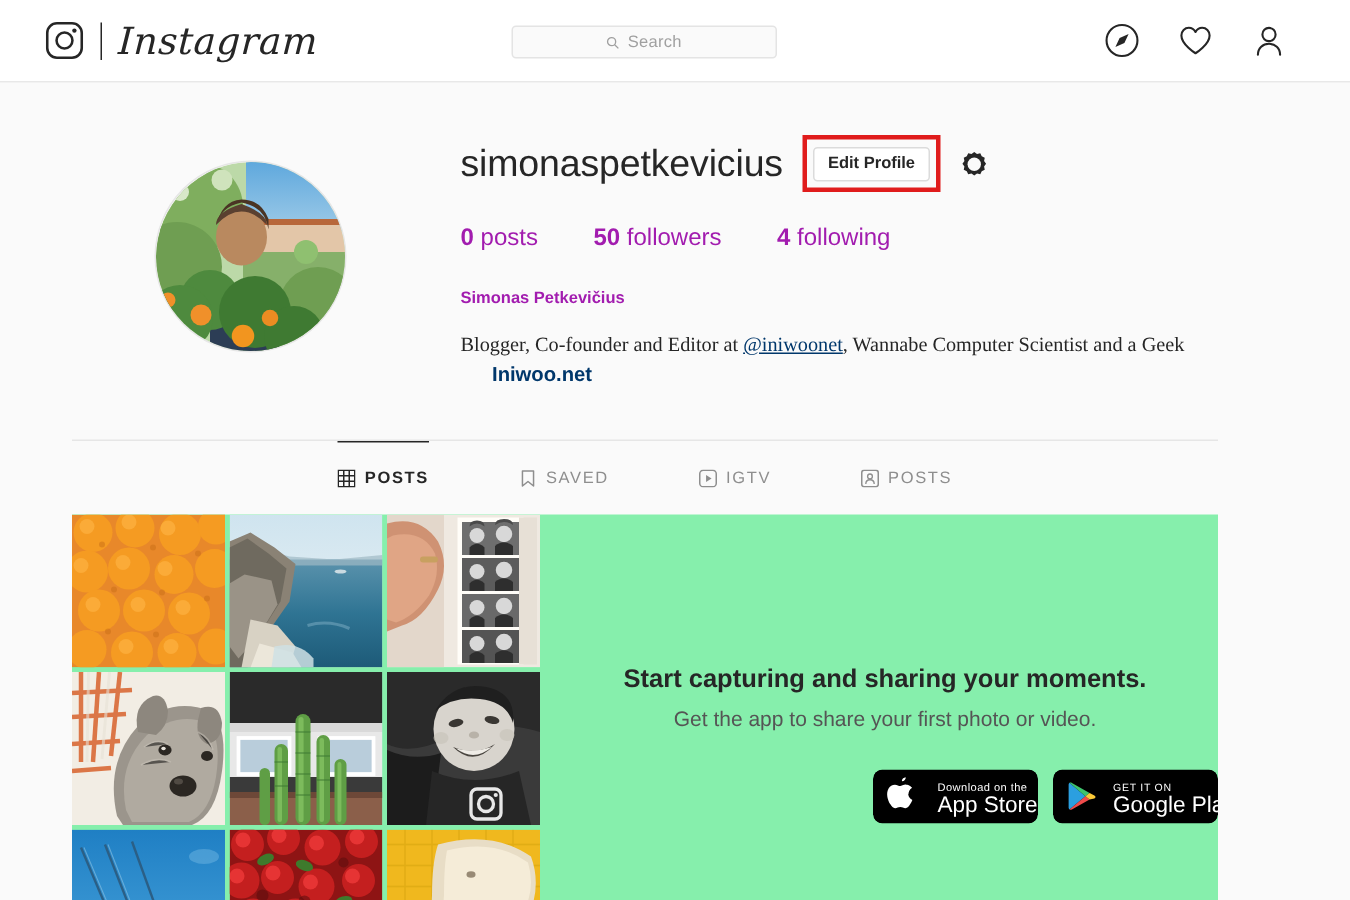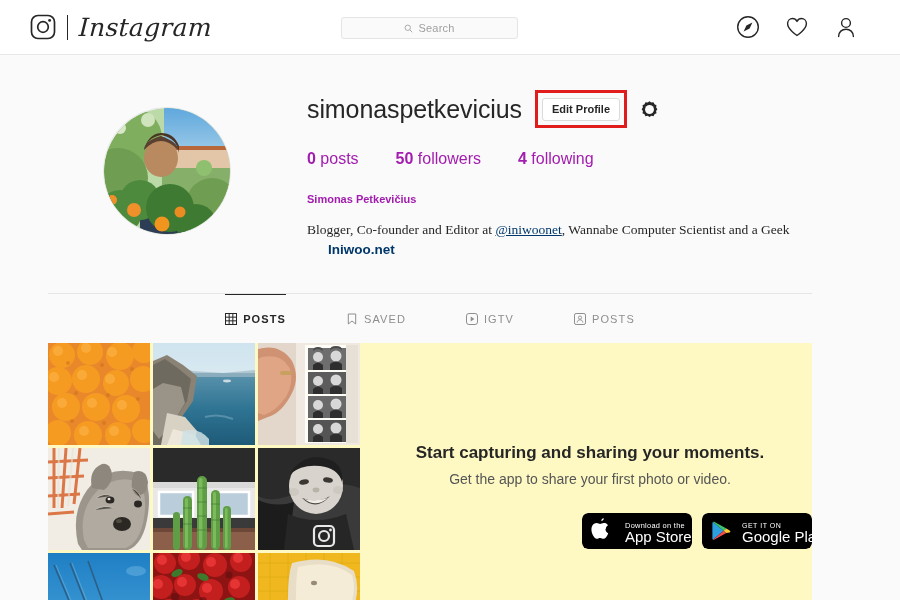--- a/index.html
+++ b/index.html
@@ -109,21 +109,21 @@
     font-size: 11px; letter-spacing: 1.1px; color: #8e8e8e;
     height: 49px; margin-top: -1px; cursor: pointer;
     padding-top: 1px;
   }
   .tab.active { color: #262626; font-weight: bold; border-top: 1px solid #262626; }
   .tab svg { display: block; }
 
   
   .panel {
     position: absolute; top: 343px; left: 48px;
-    width: 764px; height: 257px; background: #fef9c3;
+    width: 764px; height: 257px; background: #86efac;
   }
   .grid {
     position: absolute; top: 0; left: 0;
     display: grid;
     grid-template-columns: repeat(3, 102px);
     grid-auto-rows: 102px;
     gap: 3px;
   }
   .cell { width: 102px; height: 102px; overflow: hidden; }
   .cell svg { display: block; }

